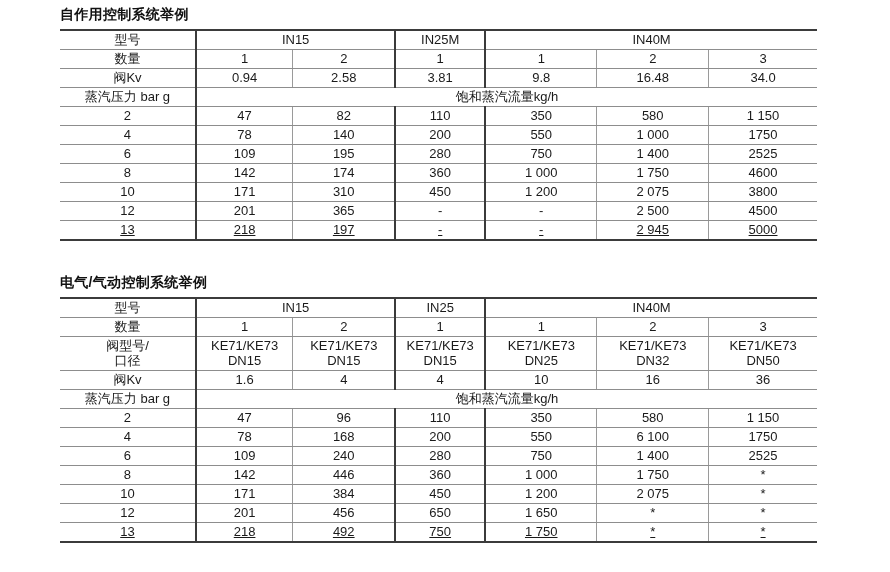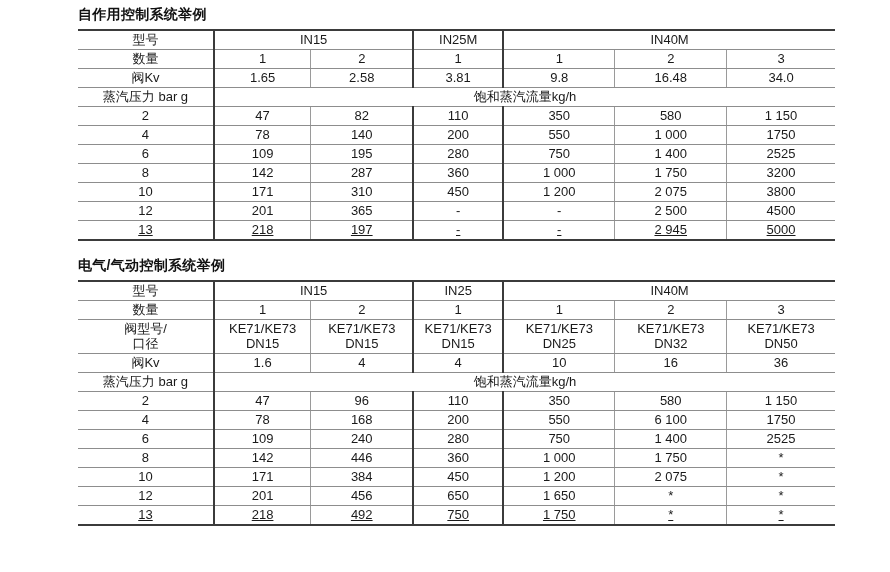--- a/index.html
+++ b/index.html
@@ -12,34 +12,35 @@
     height: 572px;
     font-family: "Liberation Sans", "DejaVu Sans", sans-serif;
     color: #000000;
     overflow: hidden;
   }
   .page {
     position: relative;
     width: 890px;
     height: 572px;
     box-sizing: border-box;
-    padding: 0 55px 0 78px;
+    padding: 0 55px 0 60px;
   }
 
   .section-title {
     font-size: 14px;
     font-weight: bold;
     letter-spacing: 0.3px;
     margin: 0;
     padding-top: 6px;
     padding-bottom: 5px;
     color: #111;
   }
   .section-title.second {
     padding-top: 16px;
+    margin-top: 17px;
   }
 
   table.spec {
     width: 757px;
     border-collapse: collapse;
     table-layout: fixed;
     font-size: 13px;
   }
   table.spec td {
     border-top: 1px solid #8d8d8d;
@@ -113,21 +114,21 @@
         <td class="vdiv-l">2</td>
         <td class="vdiv-strong-l">1</td>
         <td class="vdiv-strong-l">1</td>
         <td class="vdiv-l">2</td>
         <td class="vdiv-l">3</td>
       </tr>
 
 
       <tr>
         <td class="label">阀Kv</td>
-        <td class="vdiv-strong-l">1.65</td>
+        <td class="vdiv-strong-l">0.94</td>
         <td class="vdiv-l">2.58</td>
         <td class="vdiv-strong-l">3.81</td>
         <td class="vdiv-strong-l">9.8</td>
         <td class="vdiv-l">16.48</td>
         <td class="vdiv-l">34.0</td>
       </tr>
 
 
       <tr>
         <td class="label">蒸汽压力 bar g</td>
@@ -157,25 +158,25 @@
         <td class="vdiv-strong-l">109</td>
         <td class="vdiv-l">195</td>
         <td class="vdiv-strong-l">280</td>
         <td class="vdiv-strong-l">750</td>
         <td class="vdiv-l">1 400</td>
         <td class="vdiv-l">2525</td>
       </tr>
       <tr>
         <td class="rowhead">8</td>
         <td class="vdiv-strong-l">142</td>
-        <td class="vdiv-l">287</td>
+        <td class="vdiv-l">174</td>
         <td class="vdiv-strong-l">360</td>
         <td class="vdiv-strong-l">1 000</td>
         <td class="vdiv-l">1 750</td>
-        <td class="vdiv-l">3200</td>
+        <td class="vdiv-l">4600</td>
       </tr>
       <tr>
         <td class="rowhead">10</td>
         <td class="vdiv-strong-l">171</td>
         <td class="vdiv-l">310</td>
         <td class="vdiv-strong-l">450</td>
         <td class="vdiv-strong-l">1 200</td>
         <td class="vdiv-l">2 075</td>
         <td class="vdiv-l">3800</td>
       </tr>

